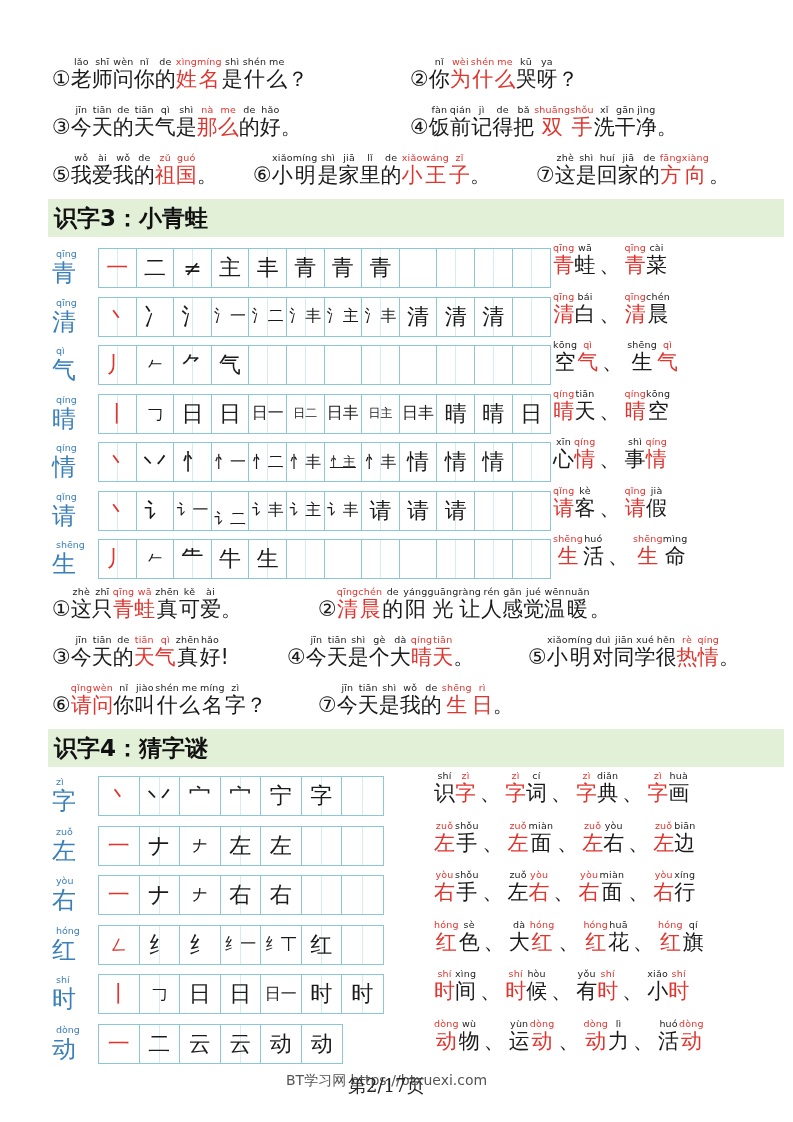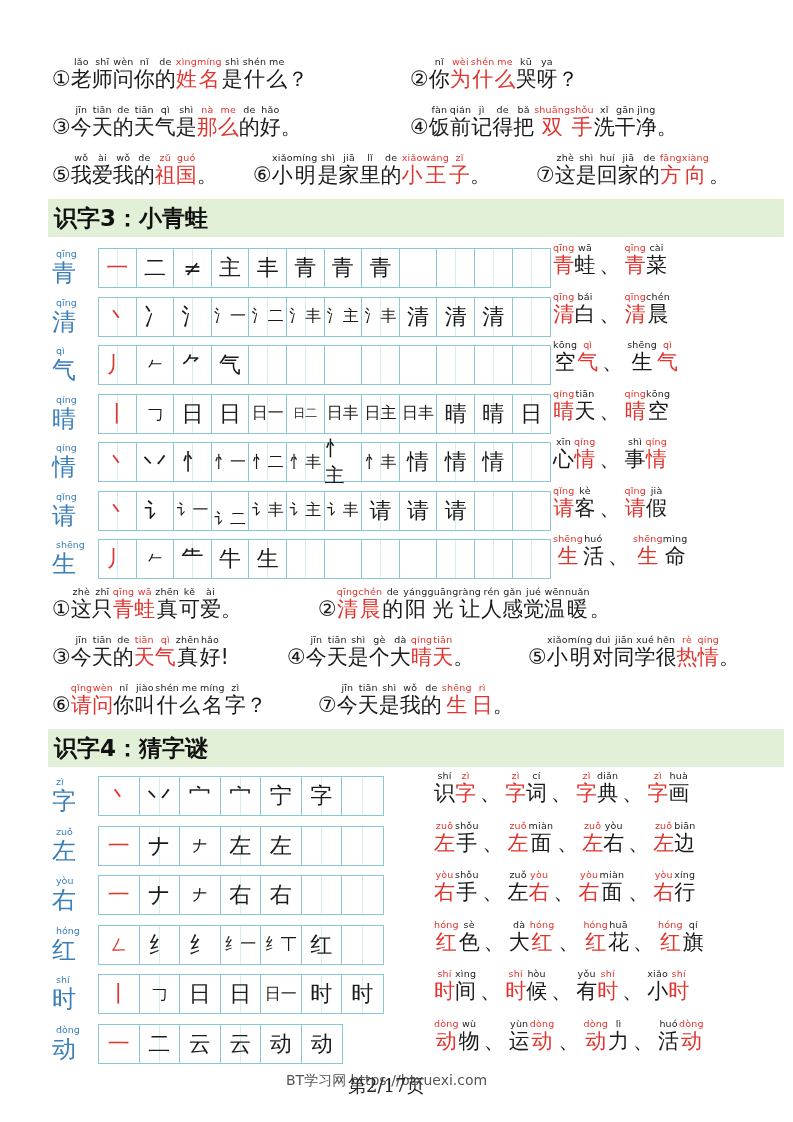--- a/index.html
+++ b/index.html
@@ -572,21 +572,21 @@
           <div class="cell" style="width: 37.6px;">
             <span style="color: rgb(26, 26, 26); font-size: 16px;">日一</span>
           </div>
           <div class="cell" style="width: 37.6px;">
             <span style="color: rgb(26, 26, 26); font-size: 12px;">日二</span>
           </div>
           <div class="cell" style="width: 37.6px;">
             <span style="color: rgb(26, 26, 26); font-size: 16px;">日丰</span>
           </div>
           <div class="cell" style="width: 37.6px;">
-            <span style="color: rgb(26, 26, 26); font-size: 16px;">日主</span>
+            <span style="color: rgb(26, 26, 26); font-size: 12px;">日主</span>
           </div>
           <div class="cell" style="width: 37.6px;">
             <span style="color: rgb(26, 26, 26); font-size: 16px;">日丰</span>
           </div>
           <div class="cell" style="width: 37.6px;">
             <span style="color: rgb(26, 26, 26); font-size: 22px;">晴</span>
           </div>
           <div class="cell" style="width: 37.6px;">
             <span style="color: rgb(26, 26, 26); font-size: 22px;">晴</span>
           </div>
@@ -636,21 +636,21 @@
           <div class="cell" style="width: 37.6px;">
             <span style="color: rgb(26, 26, 26); font-size: 16px;">忄一</span>
           </div>
           <div class="cell" style="width: 37.6px;">
             <span style="color: rgb(26, 26, 26); font-size: 16px;">忄二</span>
           </div>
           <div class="cell" style="width: 37.6px;">
             <span style="color: rgb(26, 26, 26); font-size: 16px;">忄丰</span>
           </div>
           <div class="cell" style="width: 37.6px;">
-            <span style="color: rgb(26, 26, 26); font-size: 20px;">忄主</span>
+            <span style="color: rgb(26, 26, 26); font-size: 13px; text-decoration: underline;">忄主</span>
           </div>
           <div class="cell" style="width: 37.6px;">
             <span style="color: rgb(26, 26, 26); font-size: 16px;">忄丰</span>
           </div>
           <div class="cell" style="width: 37.6px;">
             <span style="color: rgb(26, 26, 26); font-size: 22px;">情</span>
           </div>
           <div class="cell" style="width: 37.6px;">
             <span style="color: rgb(26, 26, 26); font-size: 22px;">情</span>
           </div>

